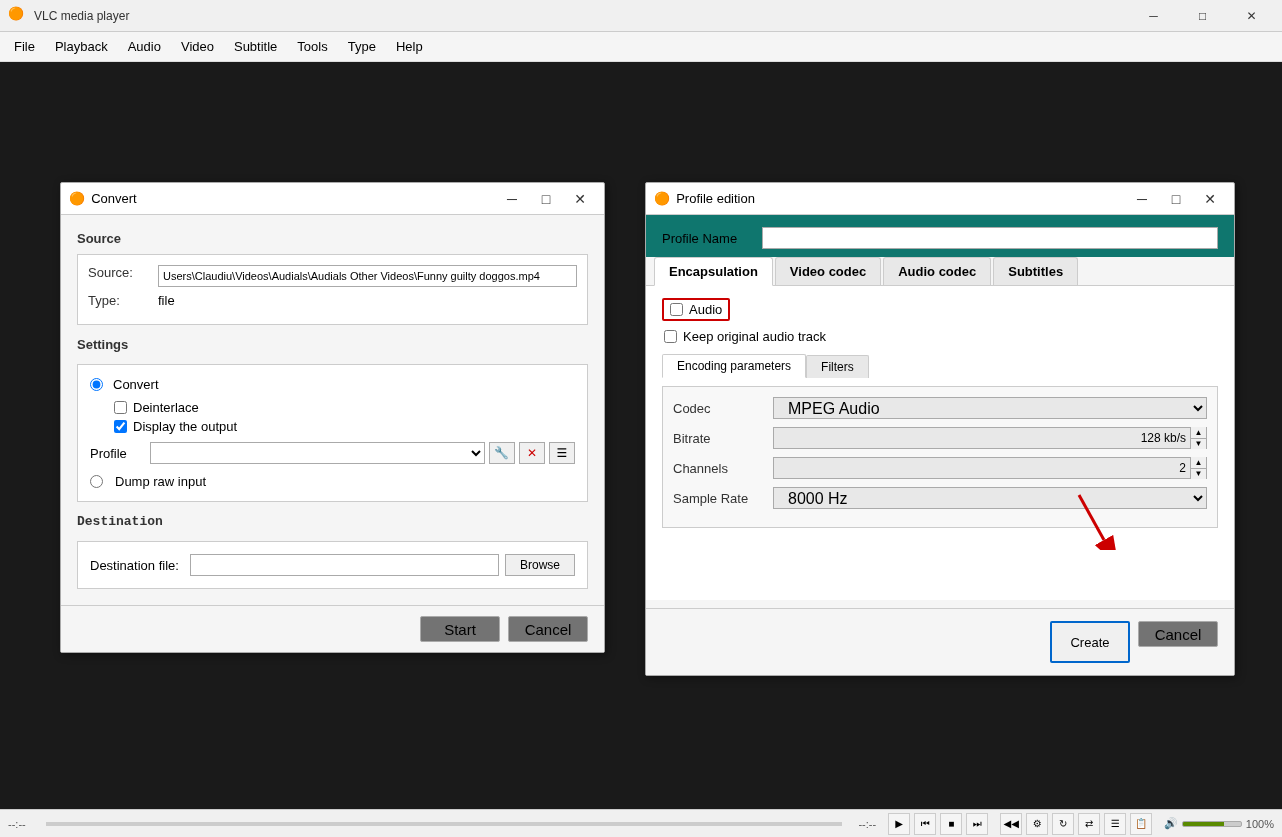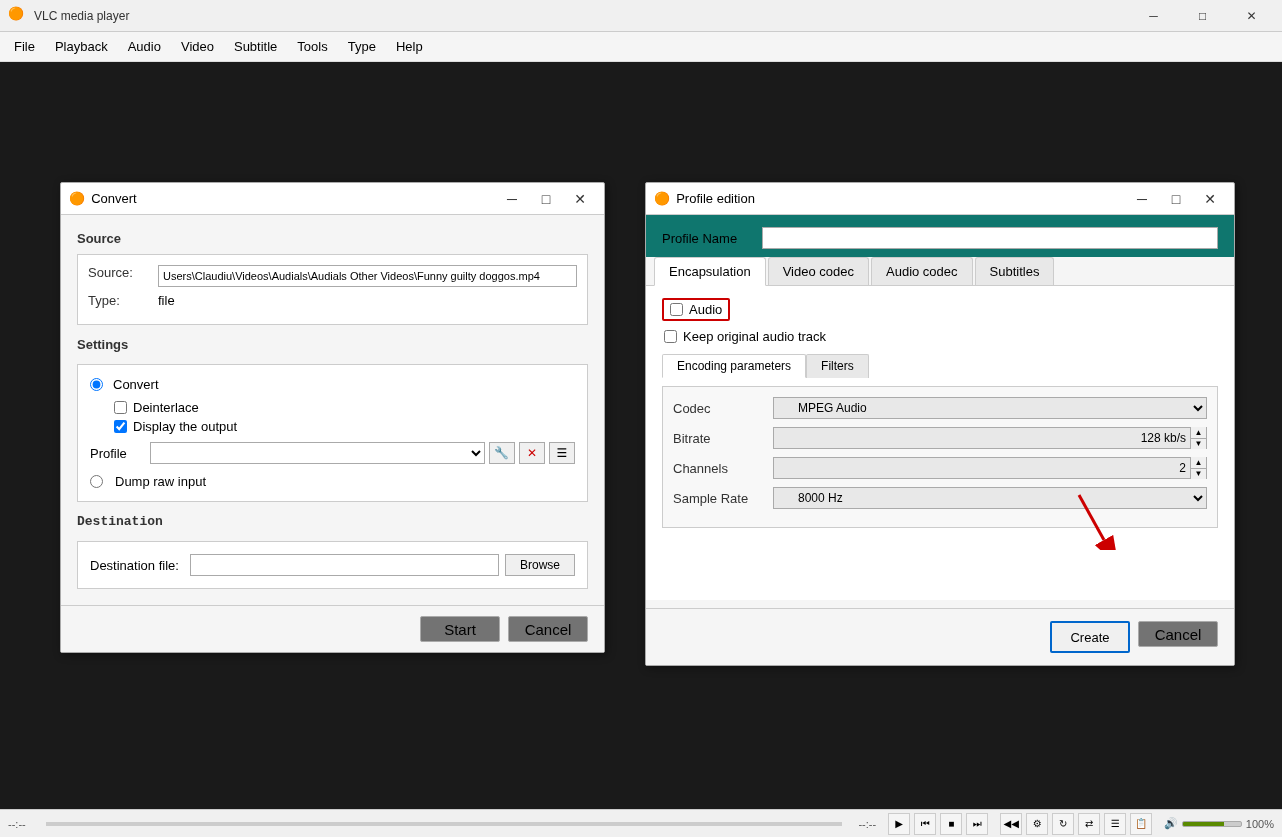--- a/index.html
+++ b/index.html
@@ -306,20 +306,21 @@
     }
     .tab {
       padding: 6px 14px;
       border: 1px solid #ccc;
       border-bottom: none;
       background: #e8e8e8;
       cursor: pointer;
       font-size: 13px;
       margin-right: 2px;
       border-radius: 3px 3px 0 0;
+      font-weight: bold;
     }
     .tab.active {
       background: #fff;
       border-bottom: 1px solid #fff;
       margin-bottom: -1px;
     }
 
     .tab-content {
       padding: 12px 16px;
       background: #fff;
@@ -343,20 +344,21 @@
       display: flex;
       align-items: center;
       margin-bottom: 10px;
       margin-left: 2px;
     }
     .keep-track-row input[type=checkbox] { margin-right: 6px; }
 
     .subtabs-bar {
       display: flex;
       margin-bottom: 8px;
+      align-items: center;
     }
     .subtab {
       padding: 4px 14px;
       border: 1px solid #ccc;
       border-bottom: none;
       background: #e8e8e8;
       cursor: pointer;
       font-size: 12px;
       border-radius: 2px 2px 0 0;
     }
@@ -379,37 +381,37 @@
     .enc-row label {
       width: 100px;
       font-size: 13px;
       color: #333;
     }
     .enc-select {
       flex: 1;
       height: 22px;
       border: 1px solid #aaa;
       background: #e8e8e8;
-      padding: 0 20px;
-      font-size: 12px;
+      padding: 0 10px;
+      font-size: 16px;
     }
 
     .profile-footer {
       display: flex;
       justify-content: flex-end;
       gap: 8px;
       padding: 12px 16px;
       background: #f5f5f5;
       border-top: 1px solid #ccc;
       margin-top: 8px;
       position: relative;
     }
 
     .create-btn {
-      width: 80px; height: 32px;
+      width: 80px; height: 42px;
       border: 2px solid #0066cc;
       background: #f0f0f0;
       cursor: pointer;
       font-size: 13px;
       border-radius: 2px;
     }
 
     .cone-shape {
       position: absolute;
       right: 265px;

